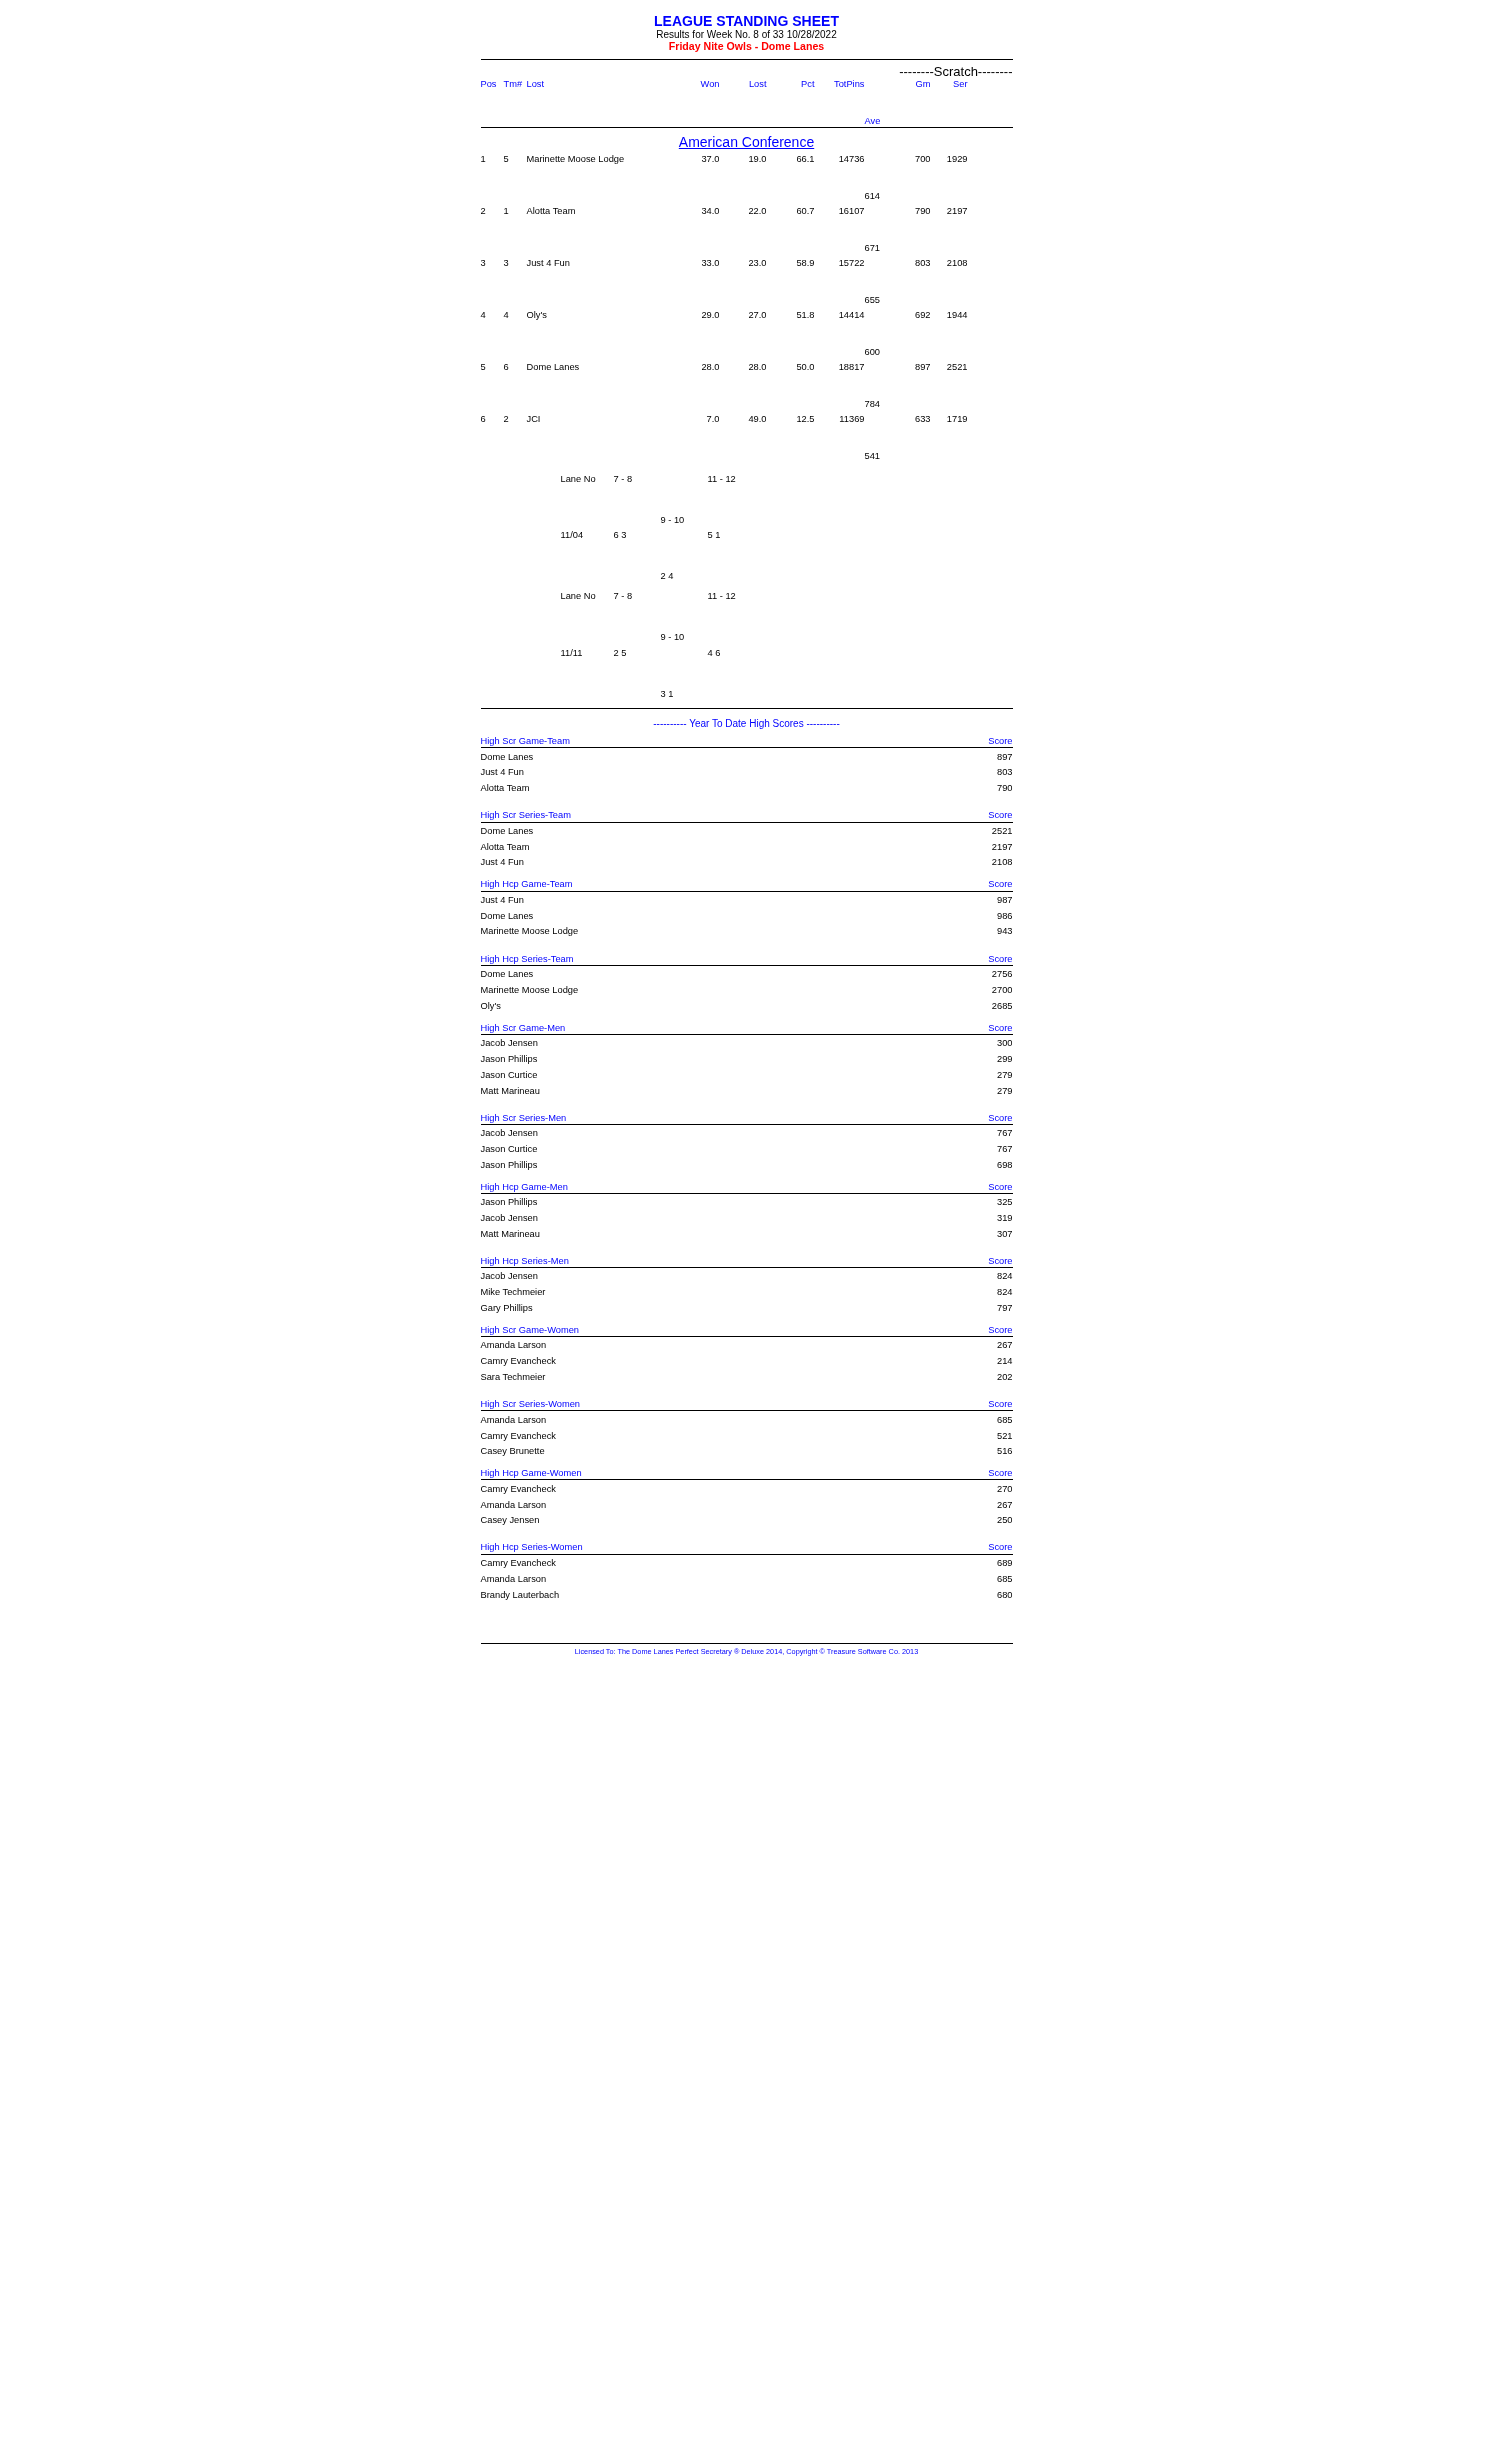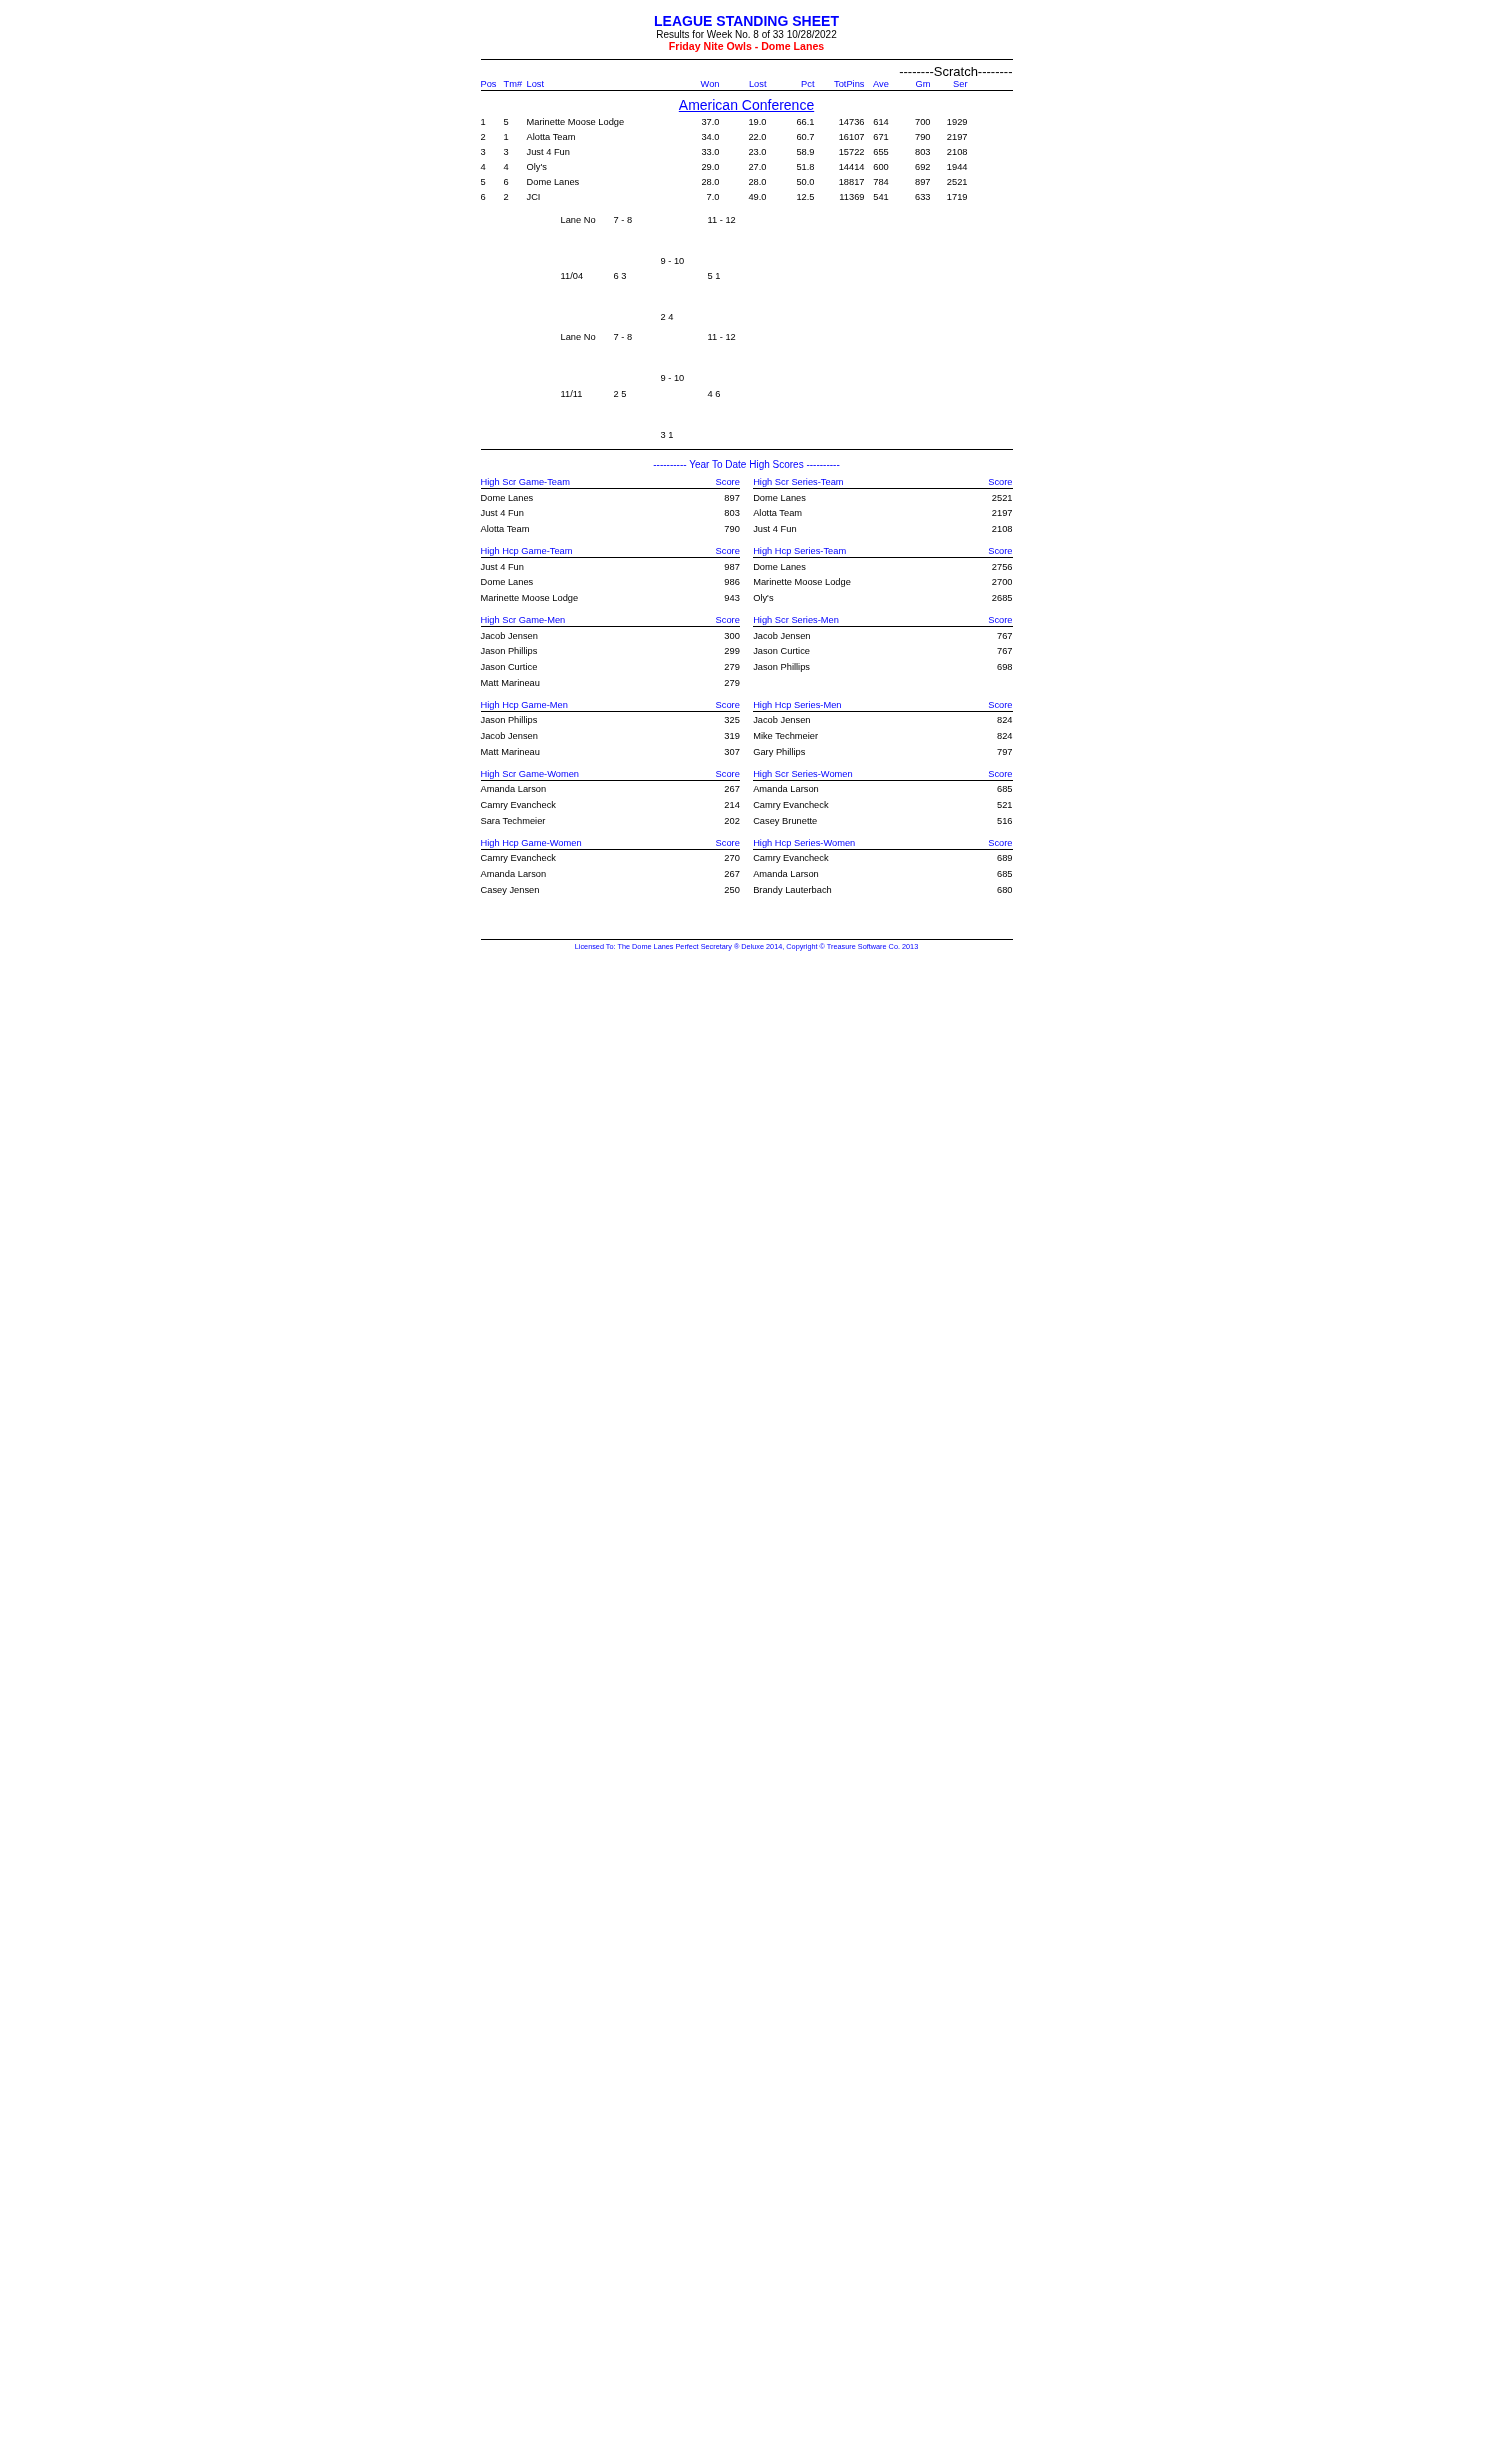--- a/index.html
+++ b/index.html
@@ -43,21 +43,21 @@
       padding-bottom: 1.3px;
       margin-bottom: 1.3px;
     }
     .col-pos { width: 23px; }
     .col-tm { width: 23px; }
     .col-team { width: 146px; }
     .col-won { width: 47px; text-align: right; }
     .col-lost { width: 47px; text-align: right; }
     .col-pct { width: 48px; text-align: right; }
     .col-totpins { width: 50px; text-align: right; }
-    .col-ave { width: 33px; text-align: center; }
+    .col-ave { width: 33px; text-align: left; margin-top: 37px; }
     .col-gm { width: 33px; text-align: right; }
     .col-ser { width: 37px; text-align: right; }
     .scratch-label {
       margin-left: 313px;
       font-size: 8.6px;
     }
     .conference-header {
       text-align: center;
       color: #00f;
       font-size: 14px;
@@ -124,21 +124,21 @@
     .hs-name { }
     .hs-score { text-align: right; min-width: 33px; }
     .footer {
       text-align: center;
       font-size: 7.3px;
       color: #00f;
       margin-top: 40px;
       border-top: 0.7px solid #000;
       padding-top: 2.7px;
     }
-    .section-spacer { margin-bottom: 8px; }
+    .section-spacer { margin-bottom: 8px; flex-direction: column; }
   </style>
 </head>
 <body>
 
 <div class="page-header">
   <div class="title-main">LEAGUE STANDING SHEET</div>
   <div class="title-sub">Results for Week No. 8 of 33    10/28/2022</div>
   <div class="title-league">Friday Nite Owls - Dome Lanes</div>
 </div>
 

